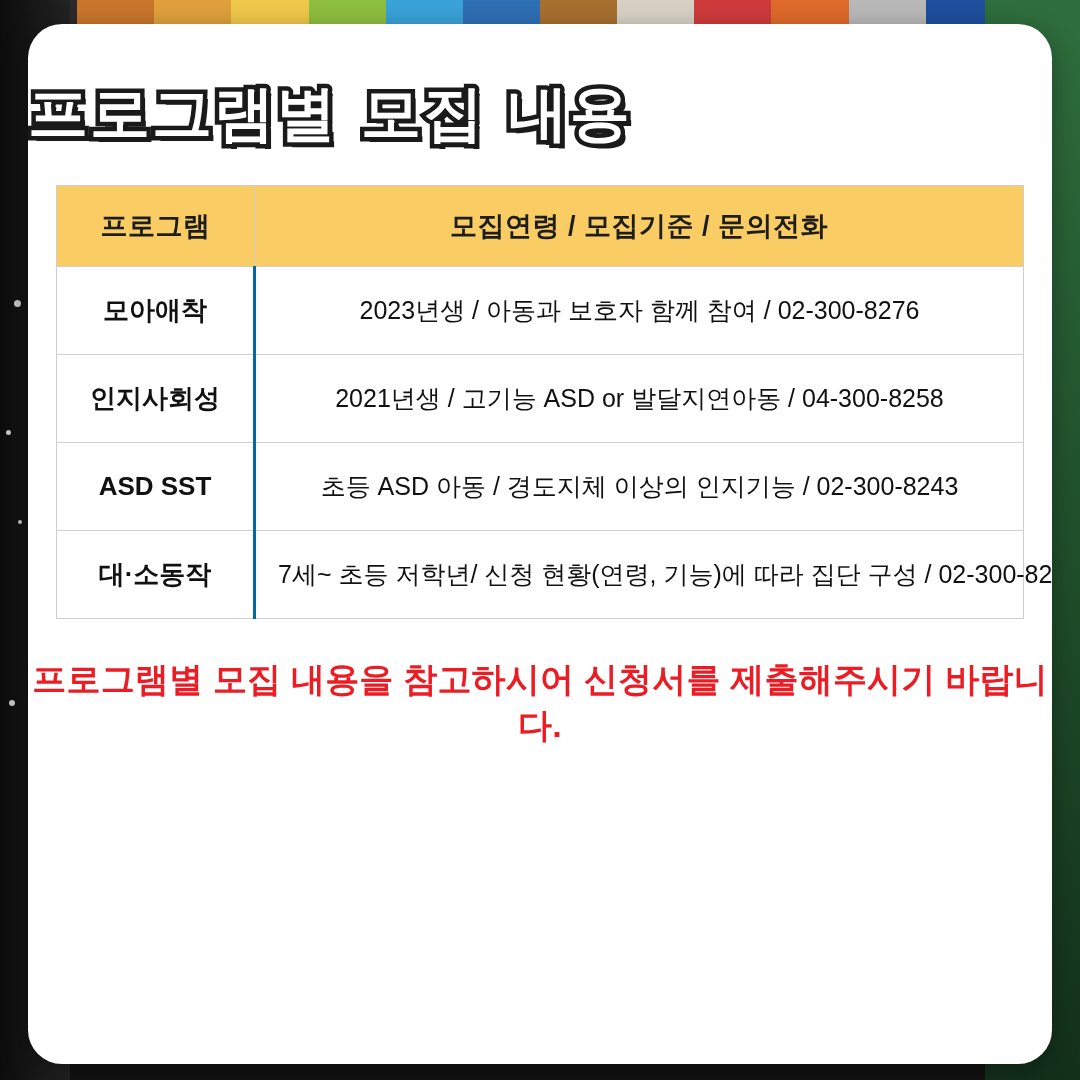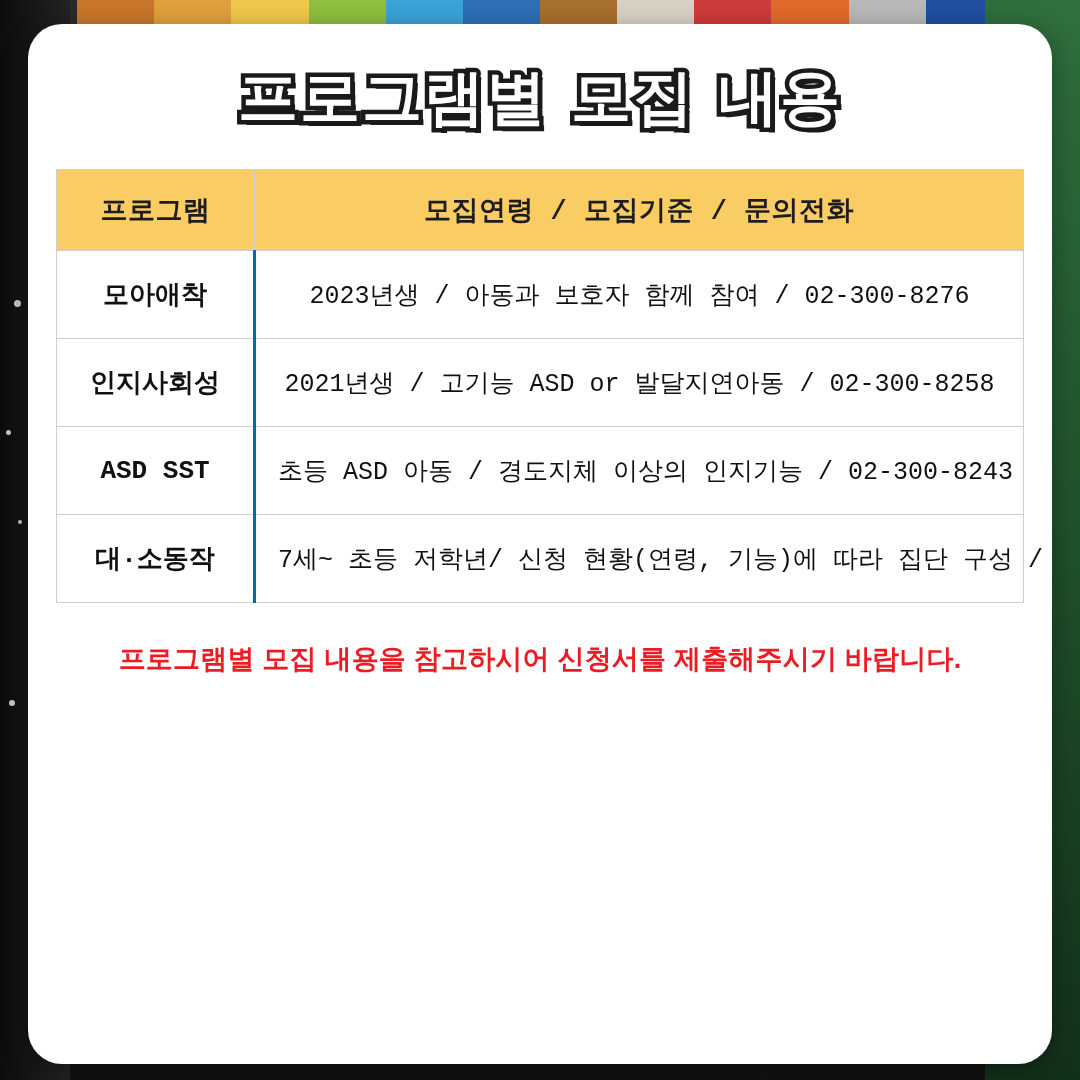--- a/index.html
+++ b/index.html
@@ -81,41 +81,40 @@
     width: 1024px;
     height: 1040px;
     background: #ffffff;
     border-radius: 34px;
     box-shadow: 0 6px 26px rgba(0,0,0,.35);
     overflow: hidden;
   }
 
   
   .title-wrap {
-    margin-top: 34px;
-    text-align: center;
+    margin-top: 50px;
+    text-align: left;
   }
   .title {
     display: inline-block;
     font-family: "DejaVu Sans", "Liberation Sans", sans-serif;
     font-size: 60px;
     font-weight: 700;
     letter-spacing: 2px;
     color: #ffffff;
     -webkit-text-stroke: 9px #1a1a1a;
     paint-order: stroke fill;
     text-shadow:
       4px 4px 0 #1a1a1a,
       5px 5px 0 #1a1a1a;
   }
 
   
   .table-wrap {
     margin: 30px 28px 0 28px;
-    font-family: Liberation Mono, monospace;
   }
   table.prog {
     width: 100%;
     border-collapse: collapse;
     table-layout: fixed;
   }
   table.prog th, table.prog td {
     border: 1px solid #cfcfcf;
   }
   thead th {
@@ -142,21 +141,21 @@
   }
   tbody tr + tr td { border-top: 1px solid #f4cfd0; }
   tbody tr + tr td.prog-name { border-top: 1px solid #bcbcbc; }
   tbody td.detail { padding: 0 22px; white-space: nowrap; }
 
   
   .footer-note {
     margin-top: 38px;
     text-align: center;
     color: #ec1c24;
-    font-size: 27px;
+    font-size: 34px;
     font-weight: 700;
     letter-spacing: .2px;
   }
 </style>
 </head>
 <body>
 
 <div class="bg">
   <div class="bg-bottom"></div>
   <div class="bg-strip">
@@ -197,21 +196,21 @@
           <th>모집연령   /   모집기준   /   문의전화</th>
         </tr>
       </thead>
       <tbody id="table-body">
           <tr>
             <td class="prog-name">모아애착</td>
             <td class="detail">2023년생 / 아동과 보호자 함께 참여 / 02-300-8276</td>
           </tr>
           <tr>
             <td class="prog-name">인지사회성</td>
-            <td class="detail">2021년생 / 고기능 ASD or 발달지연아동 / 02-300-8258</td>
+            <td class="detail">2021년생 / 고기능 ASD or 발달지연아동 / 04-300-8258</td>
           </tr>
           <tr>
             <td class="prog-name">ASD SST</td>
             <td class="detail">초등 ASD 아동 / 경도지체 이상의 인지기능  / 02-300-8243</td>
           </tr>
           <tr>
             <td class="prog-name">대·소동작</td>
             <td class="detail">7세~ 초등 저학년/ 신청 현황(연령, 기능)에 따라 집단 구성 / 02-300-8276</td>
           </tr>
         </tbody>

